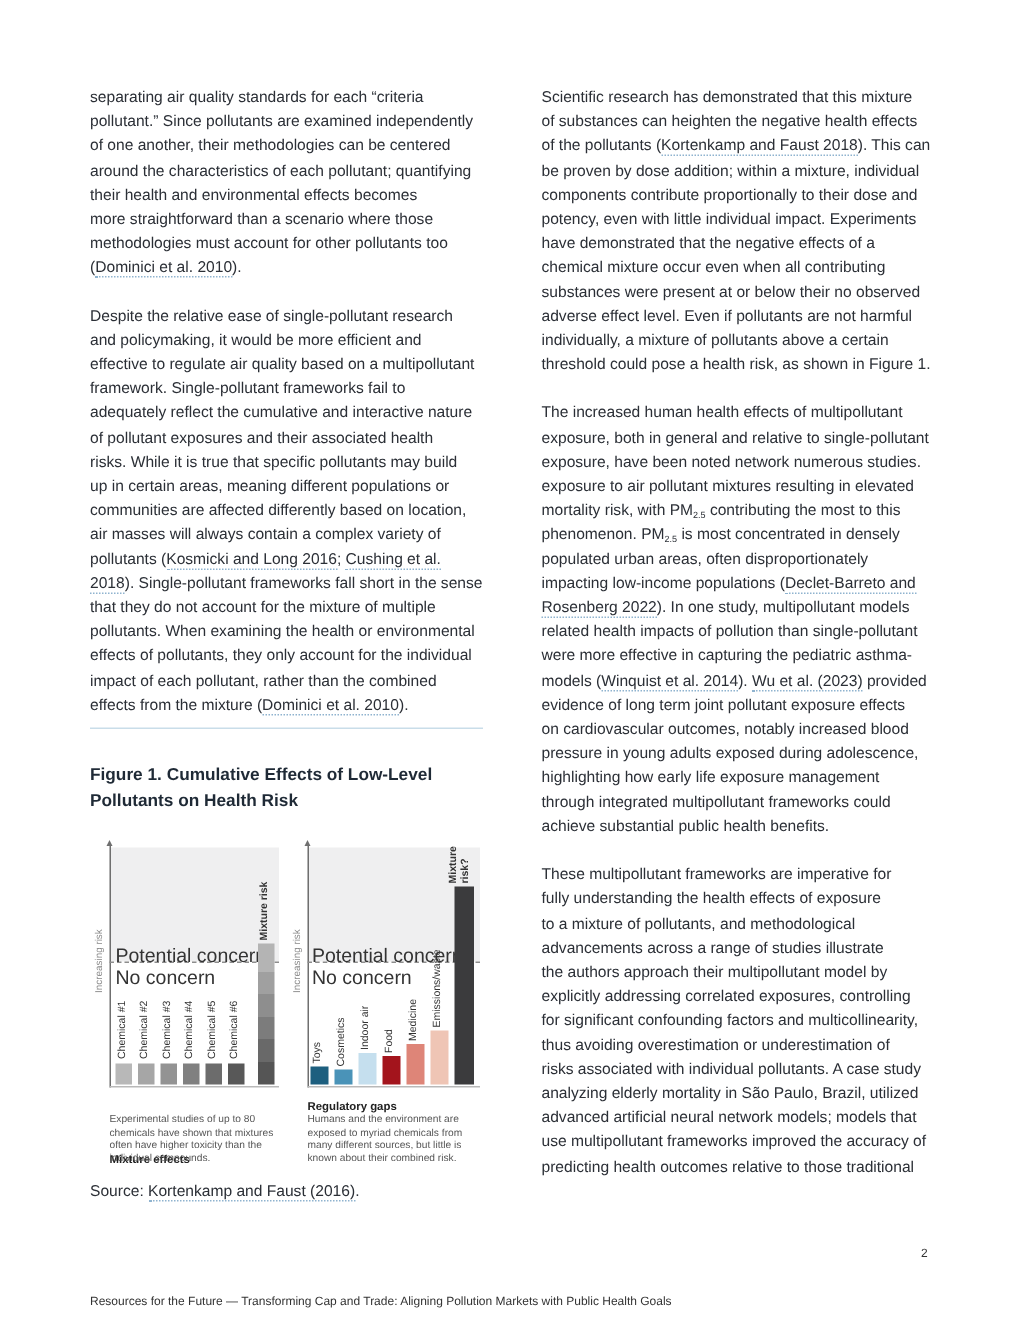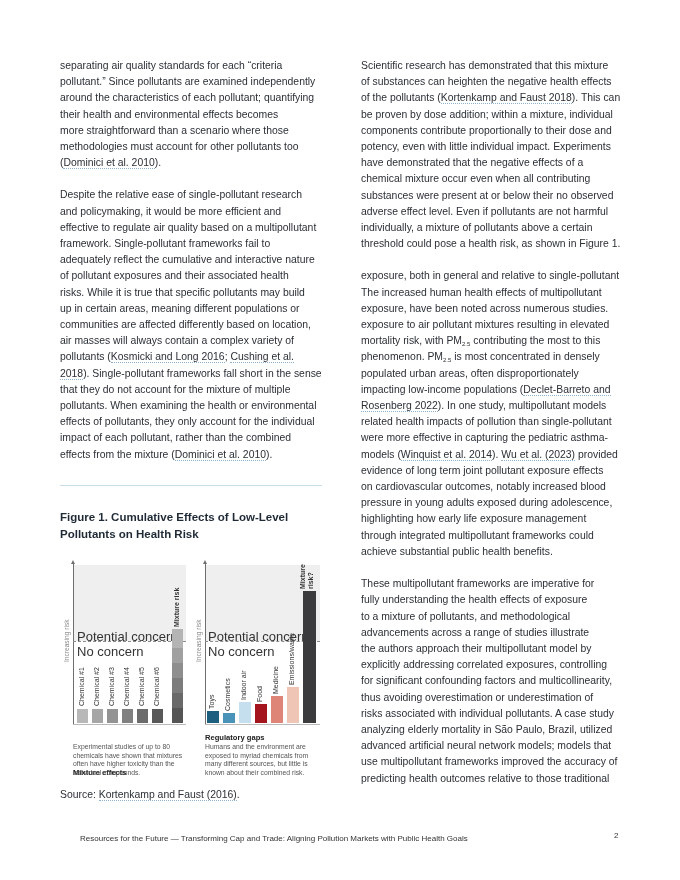--- a/index.html
+++ b/index.html
@@ -23,30 +23,31 @@
   .chart .axis-x { position: absolute; height: 1px; background: #b9b9b9; }
   .chart .arrow { position: absolute; width: 0; height: 0; border-left: 2px solid transparent; border-right: 2px solid transparent; border-bottom: 4px solid #6f6f6f; }
   .chart .dash { position: absolute; height: 0; border-top: 1px dashed #8d8d8d; }
   .chart .lbl { position: absolute; font-size: 13px; color: #333; white-space: nowrap; }
   .chart .ylab { position: absolute; font-size: 6.6px; color: #8a8a8a; white-space: nowrap; transform: rotate(-90deg); transform-origin: left top; }
   .bar { position: absolute; }
   .vlabel { position: absolute; font-size: 7px; color: #333; white-space: nowrap; transform: rotate(-90deg); transform-origin: left top; }
   .caption-title { position: absolute; font-size: 7.6px; font-weight: bold; color: #222; }
   .caption-body { position: absolute; font-size: 6.8px; line-height: 8.6px; color: #555; }
   .source { position: absolute; left: 60px; top: 789px; font-size: 10.4px; }
-  .footer { position: absolute; left: 60px; top: 833px; width: 480px; font-size: 8px; line-height: 11.5px; color: #333; margin-left: 20px; }
+  .footer { position: absolute; left: 60px; top: 862px; width: 480px; font-size: 8px; line-height: 11.5px; color: #333; }
   .pageno { position: absolute; left: 614px; top: 831px; font-size: 8px; color: #333; }
 </style>
 </head>
 <body>
 
 <div class="col col-left">
   <p class="para">
     <span class="line">separating air quality standards for each “criteria</span>
     <span class="line">pollutant.” Since pollutants are examined independently</span>
+    <span class="line">of one another, their methodologies can be centered</span>
     <span class="line">around the characteristics of each pollutant; quantifying</span>
     <span class="line">their health and environmental effects becomes</span>
     <span class="line">more straightforward than a scenario where those</span>
     <span class="line">methodologies must account for other pollutants too</span>
     <span class="line"><span>(</span><span class="ref">Dominici et al. 2010</span><span>).</span></span>
   </p>
   <p class="para">
     <span class="line">Despite the relative ease of single-pollutant research</span>
     <span class="line">and policymaking, it would be more efficient and</span>
     <span class="line">effective to regulate air quality based on a multipollutant</span>
@@ -143,23 +144,23 @@
     <span class="line">components contribute proportionally to their dose and</span>
     <span class="line">potency, even with little individual impact. Experiments</span>
     <span class="line">have demonstrated that the negative effects of a</span>
     <span class="line">chemical mixture occur even when all contributing</span>
     <span class="line">substances were present at or below their no observed</span>
     <span class="line">adverse effect level. Even if pollutants are not harmful</span>
     <span class="line">individually, a mixture of pollutants above a certain</span>
     <span class="line">threshold could pose a health risk, as shown in Figure 1.</span>
   </p>
   <p class="para">
+    <span class="line">The increased human health effects of multipollutant</span>
     <span class="line">exposure, both in general and relative to single-pollutant</span>
-    <span class="line">The increased human health effects of multipollutant</span>
-    <span class="line">exposure, have been noted across numerous studies.</span>
+    <span class="line">exposure, have been noted network numerous studies.</span>
     <span class="line">exposure to air pollutant mixtures resulting in elevated</span>
     <span class="line"><span>mortality risk, with PM</span><sub>2.5</sub><span> contributing the most to this</span></span>
     <span class="line"><span>phenomenon. PM</span><sub>2.5</sub><span> is most concentrated in densely</span></span>
     <span class="line">populated urban areas, often disproportionately</span>
     <span class="line"><span>impacting low-income populations (</span><span class="ref">Declet-Barreto and</span></span>
     <span class="line"><span class="ref">Rosenberg 2022</span><span>). In one study, multipollutant models</span></span>
     <span class="line">related health impacts of pollution than single-pollutant</span>
     <span class="line">were more effective in capturing the pediatric asthma-</span>
     <span class="line"><span>models (</span><span class="ref">Winquist et al. 2014</span><span>). </span><span class="ref">Wu et al. (2023)</span><span> provided</span></span>
     <span class="line">evidence of long term joint pollutant exposure effects</span>

